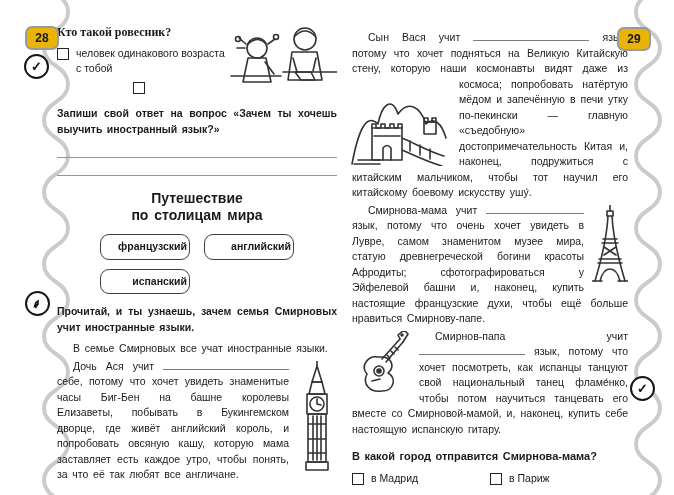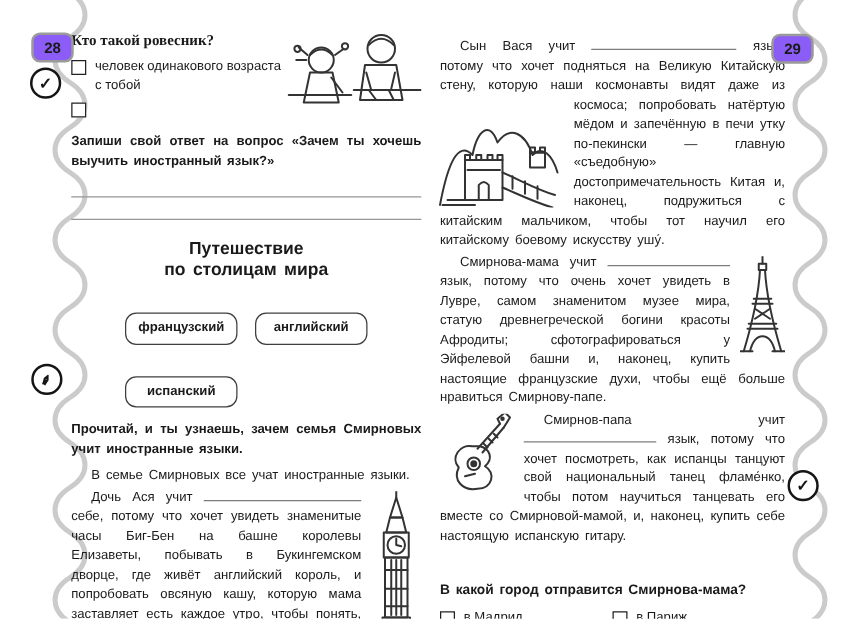--- a/index.html
+++ b/index.html
@@ -3,53 +3,53 @@
 <meta charset="utf-8">
 <style>
   html,body{margin:0;padding:0;}
   body{
     width:674px;height:495px;background:#ffffff;position:relative;overflow:hidden;
     font-family:"Liberation Sans",sans-serif;color:#1a1a1a;
   }
   .wave{position:absolute;top:0;pointer-events:none;}
   .page-badge{
     position:absolute;width:30px;height:20px;border:2px solid #9a9a9a;border-radius:7px;
-    background:#8b5cf6;display:flex;align-items:center;justify-content:center;
+    background:#eab308;display:flex;align-items:center;justify-content:center;
     font-size:12px;font-weight:bold;z-index:5;
   }
   .marker{
     position:absolute;width:21px;height:21px;border:2.5px solid #151515;border-radius:50%;
     background:#fff;display:flex;align-items:center;justify-content:center;
     font-size:13px;font-weight:bold;z-index:5;color:#151515;
   }
   .marker.pen span{display:inline-block;transform:rotate(-65deg);font-size:12px;}
   .page{position:absolute;font-size:10.5px;line-height:15.5px;}
   #page-left{left:57px;top:24px;width:280px;}
   #page-right{left:352px;top:30px;width:276px;}
   .heading{font-size:12px;font-weight:bold;line-height:16px;margin-bottom:6px;font-family:Liberation Serif, serif;}
   .options-block{width:170px;}
-  .option{display:flex;margin-bottom:4px;line-height:15px;}
+  .option{display:flex;margin-bottom:4px;line-height:15px;justify-content:center;}
   .cb{width:10px;height:10px;border:1.6px solid #222;flex:none;margin:2px 7px 0 0;background:#fff;}
   .illus-children{position:absolute;left:172px;top:0px;}
   .task{font-weight:bold;margin-top:12px;text-align:justify;word-spacing:1.5px;}
   .wline{border-bottom:1.6px solid #969696;height:0;}
   .wline.first{margin-top:20px;}
   .wline.second{margin-top:17px;}
   .section-title{margin-top:14px;text-align:center;font-weight:bold;font-size:14px;line-height:17px;word-spacing:2px;}
   .word-grid{margin-top:10px;display:grid;grid-template-columns:90px 90px;gap:9px 14px;justify-content:center;}
-  .wbox{border:1.5px solid #3f3f3f;border-radius:9px;padding:4px 2px;text-align:center;font-weight:bold;font-size:10.5px;margin-top:16px;}
+  .wbox{border:1.5px solid #3f3f3f;border-radius:9px;padding:4px 2px;text-align:right;font-weight:bold;font-size:10.5px;}
   .para{margin-top:6px;text-align:justify;text-indent:16px;word-spacing:1.8px;}
   .blank{display:inline-block;border-bottom:1.4px solid #7d7d7d;height:9px;}
   .blank.asya{width:126px;}
   .blank.vasya{width:116px;}
   .blank.mama{width:98px;}
   .blank.papa{width:106px;}
   .fl-r{float:right;}
   .fl-l{float:left;}
-  .q-title{font-weight:bold;font-size:11px;margin-top:28px;line-height:15px;word-spacing:1.5px;}
+  .q-title{font-weight:bold;font-size:11px;margin-top:12px;line-height:15px;word-spacing:1.5px;}
   .q-options{display:flex;margin-top:7px;text-align:right;}
   .q-cell{display:flex;width:50%;line-height:15px;}
   svg.linework{stroke:#333;fill:none;stroke-width:1.6;stroke-linecap:round;stroke-linejoin:round;}
 </style>
 </head>
 <body>
 
 <svg class="wave" style="left:32px" width="44" height="495" viewBox="0 0 44 495">
   <path d="M24,-6 c16,10 16,26 0,36 c-16,10 -16,26 0,36 c16,10 16,26 0,36 c-16,10 -16,26 0,36 c16,10 16,26 0,36 c-16,10 -16,26 0,36 c16,10 16,26 0,36 c-16,10 -16,26 0,36 c16,10 16,26 0,36 c-16,10 -16,26 0,36 c16,10 16,26 0,36 c-16,10 -16,26 0,36 c16,10 16,26 0,36 c-16,10 -16,26 0,36" stroke="#cbcbcb" stroke-width="4" fill="none" stroke-linecap="round"></path>
 </svg>

